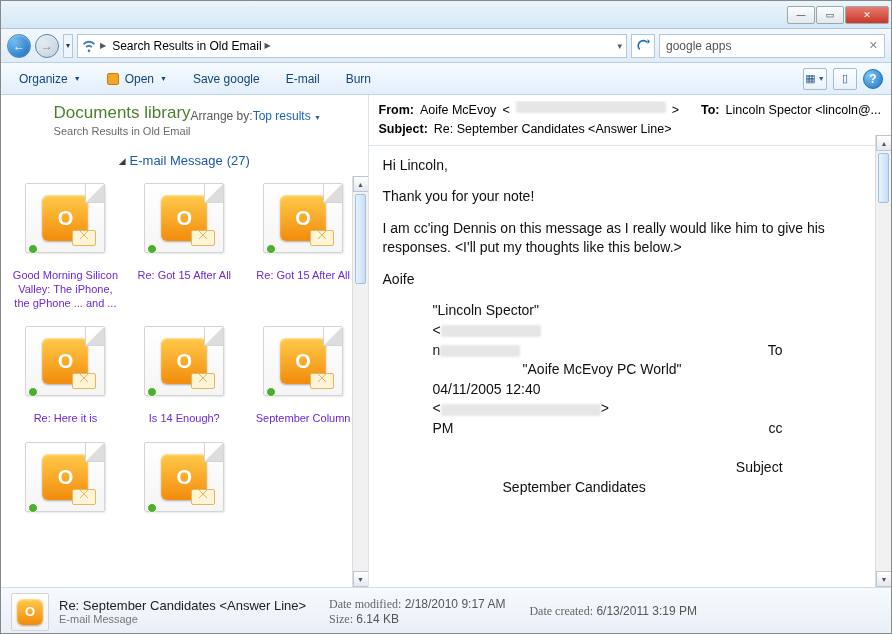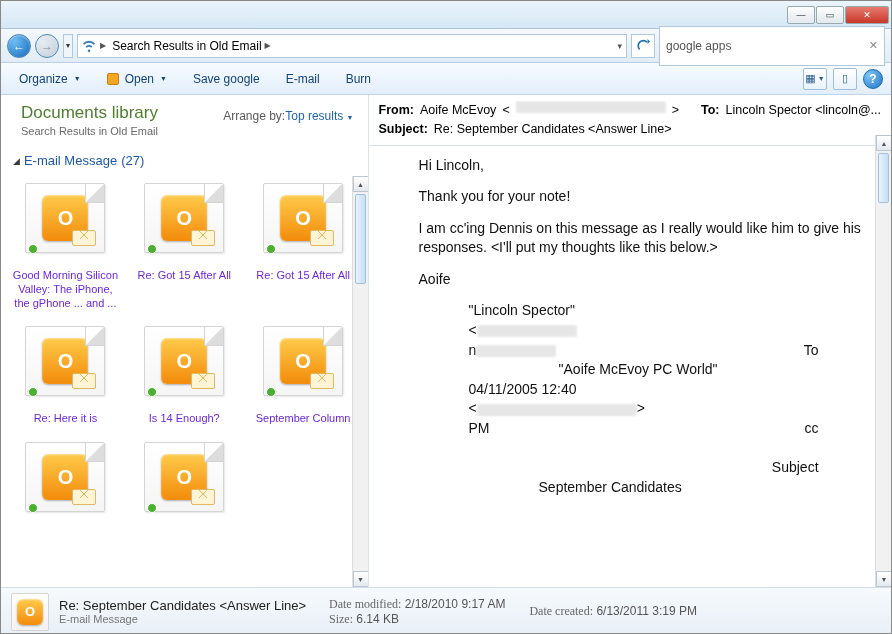--- a/index.html
+++ b/index.html
@@ -9,31 +9,31 @@
   .winbtn { width: 28px; height: 18px; border: 1px solid #9aa; background: linear-gradient(to bottom,#fdfdfd,#e3e9ef); border-radius: 2px; display:flex; align-items:center; justify-content:center; font-size:9px; color:#333; cursor:pointer;}
   .winbtn.close { background: linear-gradient(to bottom,#e87b6f,#c8372a); color:#fff; width:44px;}
   .navrow { height: 34px; background: linear-gradient(to bottom,#f4f8fc,#e1ecf6); display:flex; align-items:center; gap:4px; padding:0 6px; border-bottom:1px solid #b8cfe4;}
   .navcircle { width:24px; height:24px; border-radius:50%; background: radial-gradient(circle at 30% 30%, #6fbdf5, #1668b8); border:1px solid #4d86b9; display:flex; align-items:center; justify-content:center; color:#fff; font-size:12px; cursor:pointer; box-shadow: inset 0 1px 2px rgba(255,255,255,0.5);}
   .navcircle.dis { background: radial-gradient(circle at 30% 30%, #e6ecf2, #c4ced8); color:#889; }
   .locsplit { width:10px; height:24px; display:flex; align-items:center; justify-content:center; border:1px solid #b0c8de; background:#eef5fb; cursor:pointer; font-size:8px; color:#333;}
   .breadcrumb { flex:0 0 auto; width:550px; height:24px; border:1px solid #b0c8de; background:#fff; display:flex; align-items:center; padding:0 4px; gap:4px;}
   .crumb { display:flex; align-items:center; gap:3px; padding:0 2px; cursor:pointer;}
   .crumb-arrow { font-size:8px; color:#555;}
   .refreshbtn { width:24px; height:24px; border:1px solid #b0c8de; background:#fff; display:flex; align-items:center; justify-content:center; cursor:pointer; color:#1b6fb9;}
-  .searchbox { flex:1; height:40px; border:1px solid #b0c8de; background:#fff; display:flex; align-items:center; padding:0 6px; color:#555;}
+  .searchbox { flex:1; height:24px; border:1px solid #b0c8de; background:#fff; display:flex; align-items:center; padding:0 6px; color:#555;}
   .searchbox .clear { margin-left:auto; color:#888; cursor:pointer; font-size:11px;}
   .toolbar { height:32px; background: linear-gradient(to bottom,#f7fbff,#e2eefb); border-bottom:1px solid #c0d4e8; display:flex; align-items:center; padding:0 8px; gap:6px;}
   .tbtn { padding:4px 10px; color:#14447c; cursor:pointer; border-radius:3px; display:flex; align-items:center; gap:6px;}
   .tbtn .caret { font-size:7px;}
   .tbtn.open .sq { width:12px; height:12px; background:#f5a623; border:1px solid #c77f10; border-radius:2px;}
   .spacer { flex:1; }
   .viewbtn { width:24px; height:22px; border:1px solid #9fbcd8; background:linear-gradient(to bottom,#fff,#e9f2fa); border-radius:2px; display:flex; align-items:center; justify-content:center; cursor:pointer; color:#2a5c8e; font-size:11px;}
   .helpbtn { width:20px; height:20px; border-radius:50%; background: radial-gradient(circle at 30% 30%, #7fc4f8, #1d76c4); color:#fff; display:flex; align-items:center; justify-content:center; font-weight:bold; font-size:12px; cursor:pointer; border:1px solid #1d6bb0;}
   .mainarea { display:flex; height: calc(634px - 28px - 34px - 32px - 48px); }
-  .leftpane { width: 398px; display:flex; flex-direction:column; border-right:1px solid #d9e3ec; }
+  .leftpane { width: 398px; display:flex; flex-direction:column; border-right:1px solid #d9e3ec;align-items:center; }
   .libhdr { display:flex; align-items:flex-start; justify-content:space-between; padding:8px 14px 6px 20px; }
   .libtitle { font-size:17px; color:#4f7d2e; }
   .libsub { font-size:11px; color:#6a6a6a; margin-top:2px;}
   .arrange { display:flex; align-items:center; font-size:12px; margin-top:6px;}
   .arrange .lbl { color:#5a5a5a;}
   .arrange .val { color:#1d64ac; cursor:pointer;}
   .grouphdr { padding:10px 12px 8px; color:#1d57a8; font-size:13px; cursor:pointer; display:flex; align-items:center; gap:4px;}
   .grouphdr .tri { font-size:9px; color:#3a3a3a;}
   .itemswrap { flex:1; overflow:auto; position:relative;}
   .itemsgrid { display:grid; grid-template-columns: repeat(3, 1fr); gap:6px 2px; padding: 2px 6px;}
@@ -46,21 +46,21 @@
   .greendot { position:absolute; bottom:-2px; left:2px; width:10px; height:10px; border-radius:50%; background:#4caf2f; border:1px solid #fff;}
   .filelabel { font-size:11px; color:#6d28d9; margin-top:16px; max-width:112px; line-height:1.25; word-wrap:break-word;}
   .scrollbar-v { position:absolute; right:0; top:0; bottom:0; width:16px; background:#f1f1f1; border-left:1px solid #ddd;}
   .sb-btn { width:16px; height:16px; background:linear-gradient(to bottom,#fff,#e4e9ef); border:1px solid #bcc6d0; display:flex; align-items:center; justify-content:center; font-size:7px; color:#555; cursor:pointer;}
   .sb-thumb { position:absolute; top:18px; left:2px; right:2px; height:90px; background:linear-gradient(to right,#e9f2fb,#c6dff5); border:1px solid #9ec1e0; border-radius:2px; cursor:pointer;}
   .rightpane { flex:1; display:flex; flex-direction:column; position:relative;}
   .msghdr { padding:6px 10px; border-bottom:1px solid #d9e3ec; font-size:12.5px; line-height:1.5;}
   .msghdr .row { display:flex; gap:6px; flex-wrap:nowrap; white-space:nowrap; overflow:hidden;}
   .msghdr .lbl { font-weight:bold;}
   .blur { display:inline-block; width:150px; height:12px; background:#e6e6e6; border-radius:2px; filter:blur(1px); vertical-align:middle;}
-  .msgbody { flex:1; padding:10px 14px; font-size:14px; color:#111; overflow:hidden; line-height:1.4;margin-left:36px;}
+  .msgbody { flex:1; padding:10px 14px; font-size:14px; color:#111; overflow:hidden; line-height:1.4;}
   .msgbody p { margin-bottom:12px;}
   .quoted { margin-left:50px; font-size:14px;}
   .quoted .row { display:flex;}
   .quoted .c1 { width:260px;}
   .quoted .c2 { text-align:right; width:90px;}
   .statusbar { height:48px; border-top:1px solid #d4dde6; background:linear-gradient(to bottom,#f6fafd,#e8eff6); display:flex; align-items:center; padding:4px 10px; gap:10px;}
   .stat-icon { width:38px; height:38px; background:linear-gradient(to bottom,#fff,#f2f2f2); border:1px solid #d4d4d4; border-radius:2px; display:flex; align-items:center; justify-content:center;}
   .stat-icon .oicon { width:26px; height:26px; font-size:13px;}
   .statcols { display:flex; gap:24px; align-items:center; font-size:12px; flex:1;}
   .statcol .k { color:#666;font-family:Liberation Serif, serif;}

